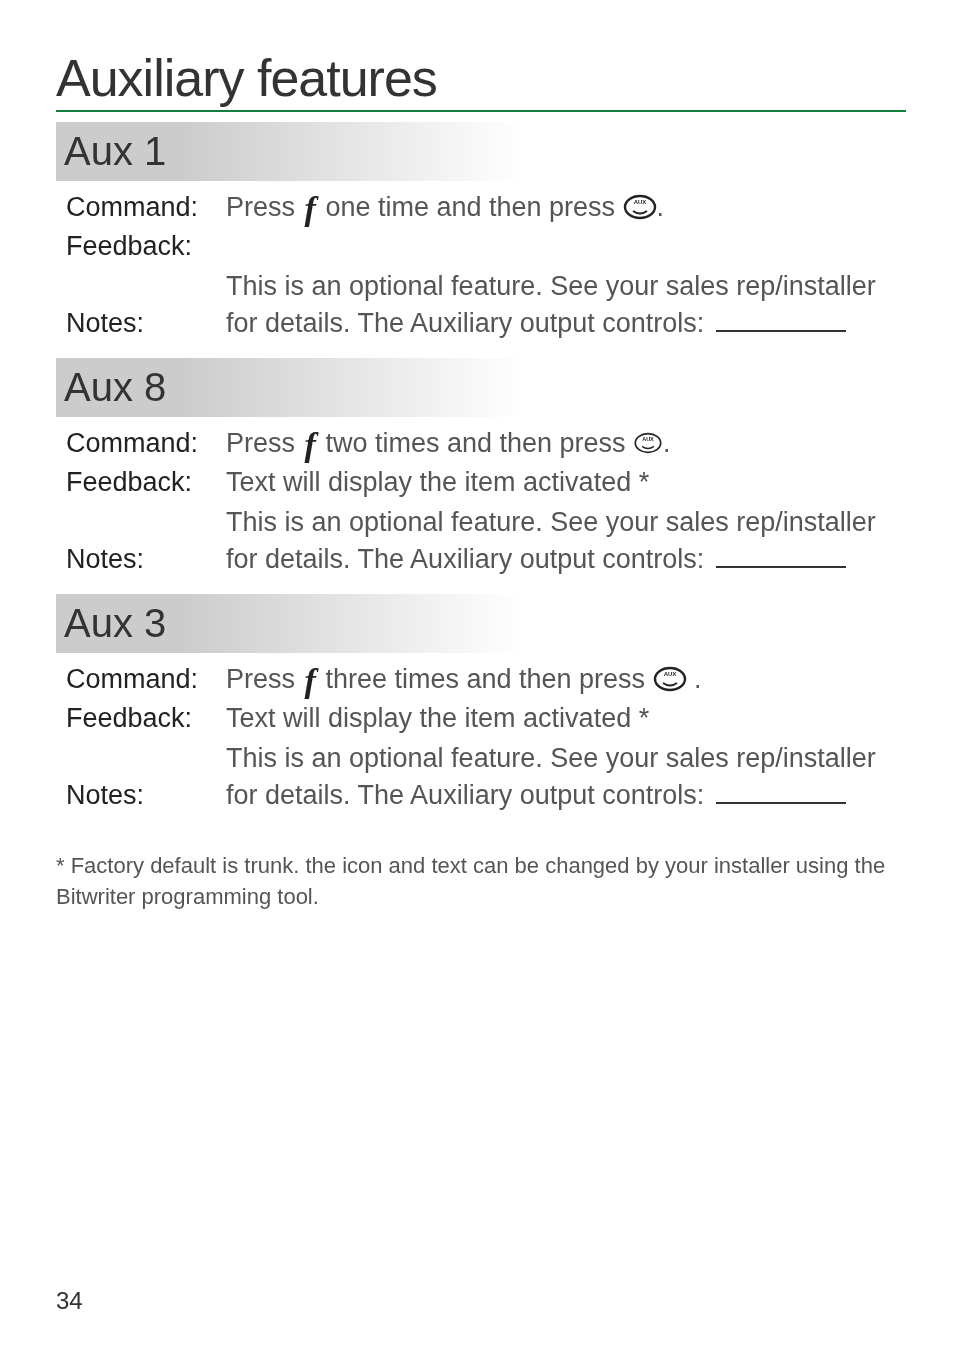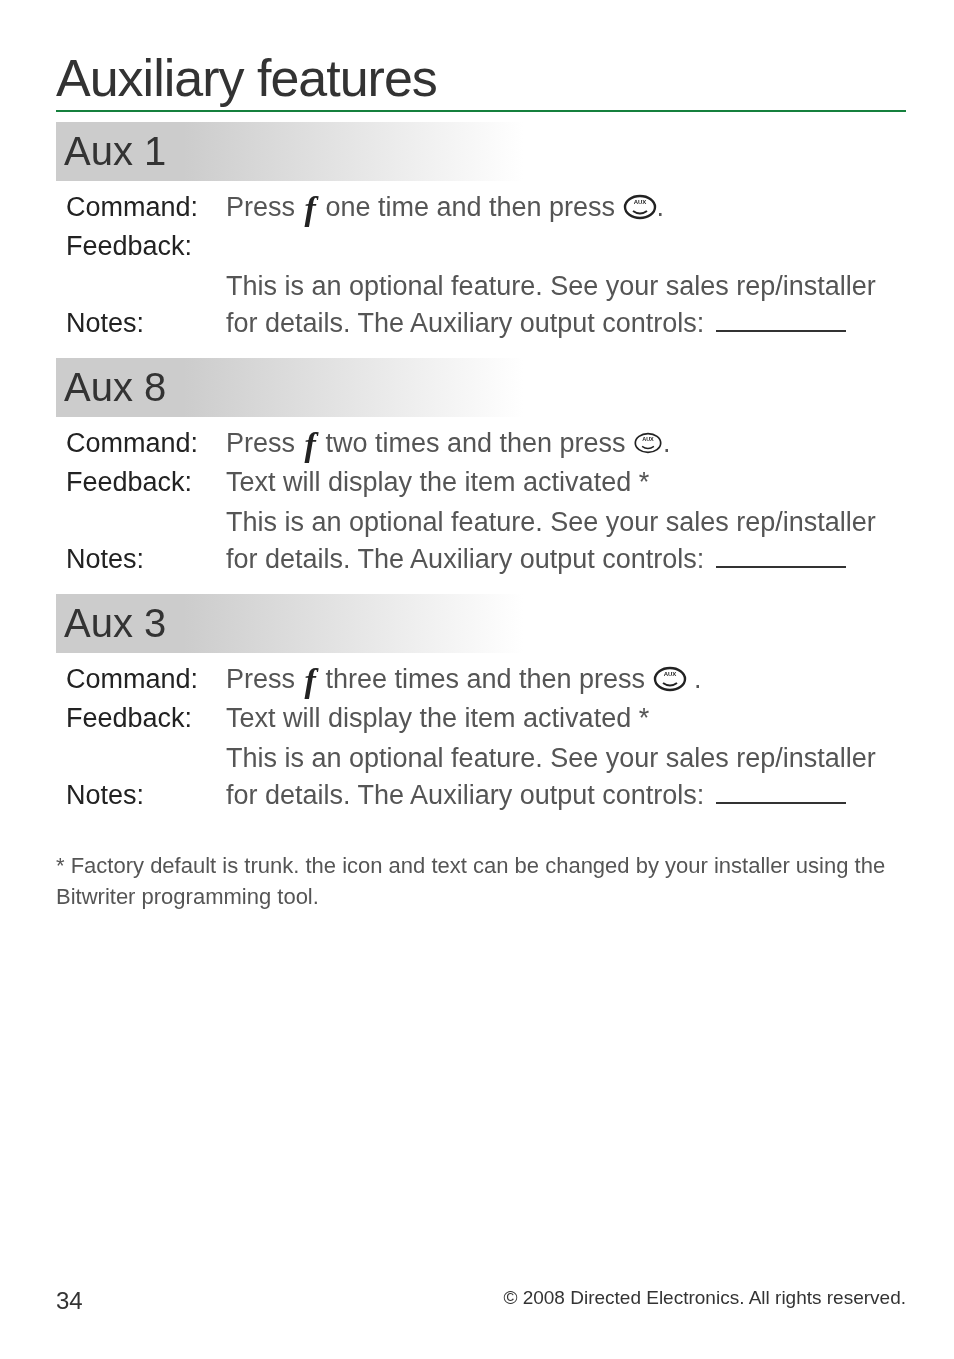--- a/index.html
+++ b/index.html
@@ -91,21 +91,21 @@
       margin-top: 20px;
       padding-right: 6px;
     }
     .footer {
       position: absolute;
       bottom: 44px;
       left: 56px;
       right: 48px;
       display: flex;
       justify-content: space-between;
-      align-items: flex-start;
+      align-items: center;
       font-size: 20px;
     }
     .page-number {
       font-size: 24px;
       color: #333;
       font-weight: 400;
     }
     .copyright {
       font-size: 19px;
       color: #333;
@@ -203,14 +203,13 @@
       <span>This is an optional feature. See your sales rep/installer</span><br>
       <span>for details. The Auxiliary output controls: </span><span class="blank-line"></span>
     </div>
   </div>
 </div>
 
 <div class="footnote">* Factory default is trunk. the icon and text can be changed by your installer using the Bitwriter programming tool.</div>
 
 <div class="footer">
   <div class="page-number">34</div>
-  <div class="copyright">© 2008 Directed Electronics. All rights reserved.</div>
 </div>
 
 </body></html>

